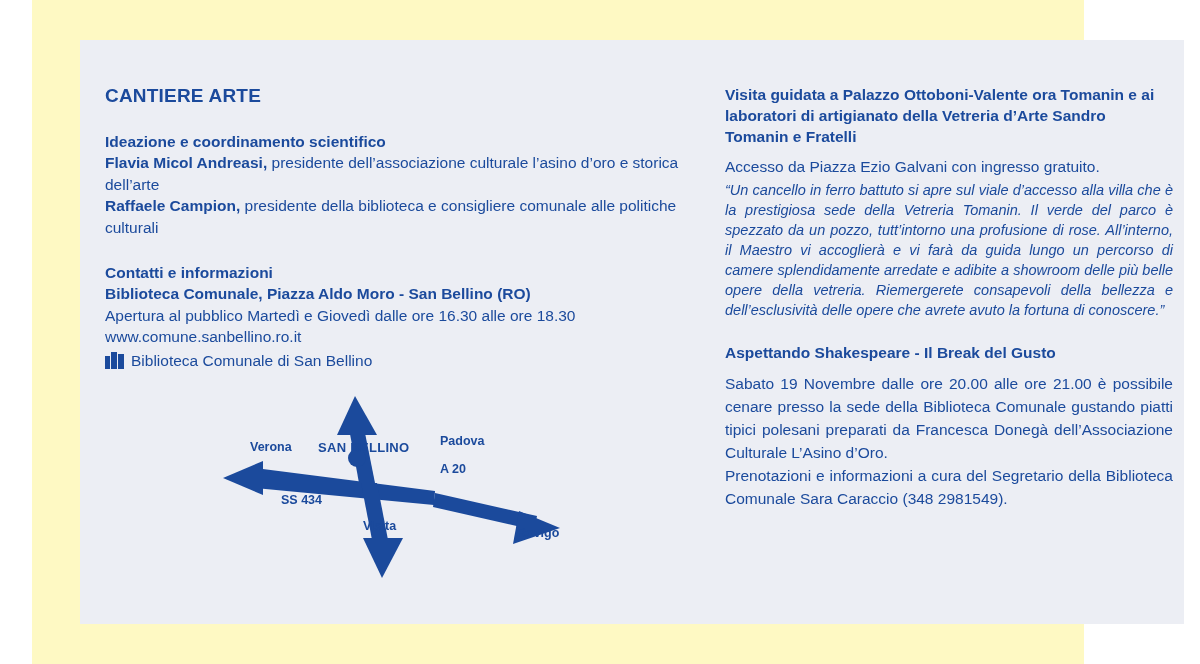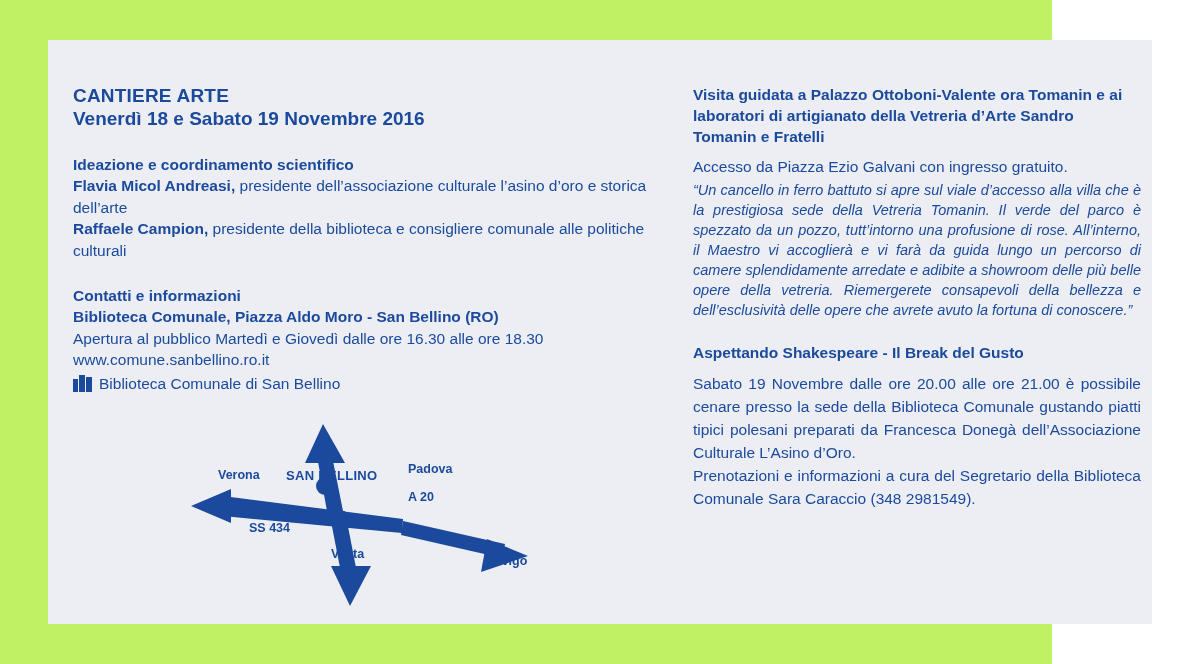--- a/index.html
+++ b/index.html
@@ -10,21 +10,22 @@
   body {
     width: 1200px;
     height: 664px;
     font-family: "Liberation Sans", sans-serif;
     overflow: hidden;
   }
   .page {
     position: relative;
     width: 1052px;
     height: 664px;
-    background: #bef264;
+    background: #fef9c3;
+    margin-left: 32px;
   }
   .panel {
     position: absolute;
     left: 48px;
     top: 40px;
     width: 1104px;
     height: 584px;
     background: #eceef4;
   }
   .col-left {
@@ -118,21 +119,21 @@
   .fb-icon .sq {
     position: absolute;
     background: #1b4a9c;
   }
   .fb-label { font-size: 15.5px; color: #1b4a9c; }
 
   
   .map {
     position: absolute;
     left: 73px;
-    top: 416px;
+    top: 388px;
     width: 560px;
     height: 200px;
   }
   .map svg { display: block; }
   .map-label {
     position: absolute;
     font-size: 12.5px;
     font-weight: bold;
     color: #1b4a9c;
     white-space: nowrap;
@@ -140,21 +141,20 @@
   .map-label.big { font-size: 13px; letter-spacing: 0.3px; }
 </style>
 </head>
 <body>
 
 <div class="page">
   <div class="panel"></div>
 
   <div class="col-left">
     <div class="title-main">CANTIERE ARTE</div>
-    <div class="title-sub">Venerdì 18 e Sabato 19 Novembre 2016</div>
 
     <div class="sec-head">Ideazione e coordinamento scientifico</div>
     <div class="body-text">
       <b>Flavia Micol Andreasi,</b><span> presidente dell’associazione culturale l’asino d’oro e storica dell’arte</span>
     </div>
     <div class="body-text">
       <b>Raffaele Campion,</b><span> presidente della biblioteca e consigliere comunale alle politiche culturali</span>
     </div>
 
     <div class="sec-head">Contatti e informazioni</div>

